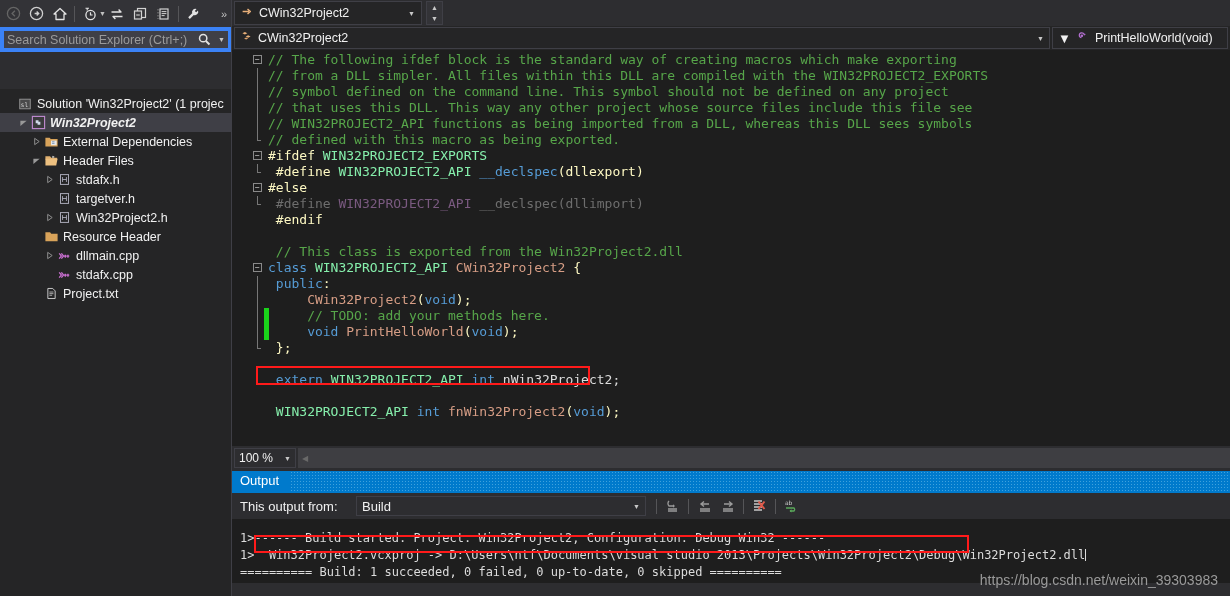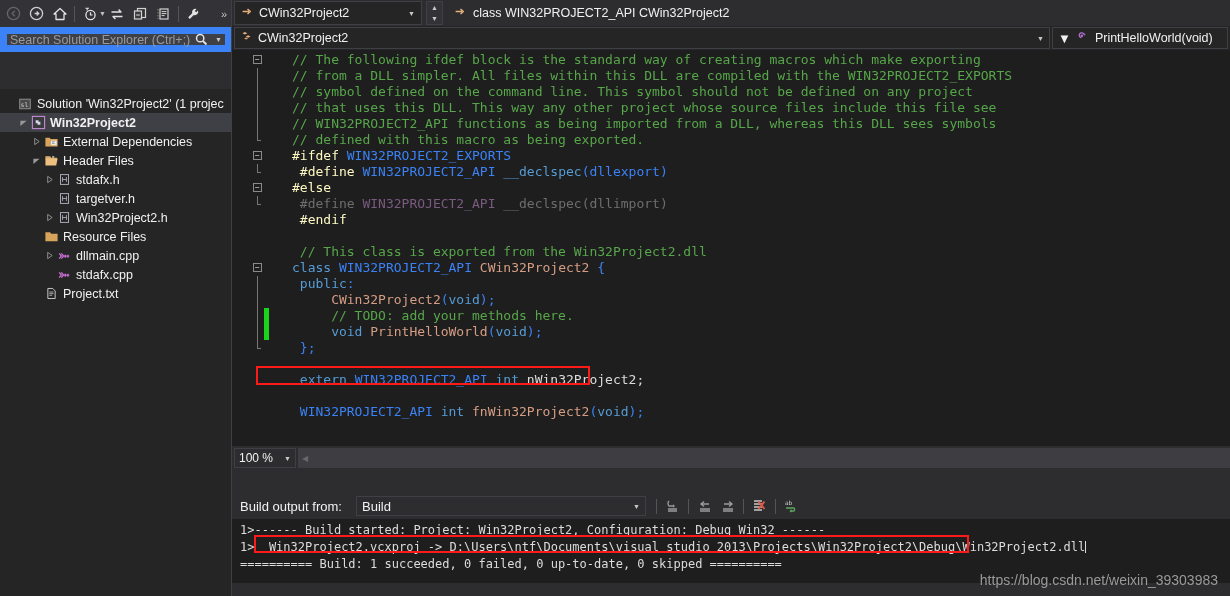--- a/index.html
+++ b/index.html
@@ -15,34 +15,34 @@
   
   .sidebar{position:absolute;left:0;top:0;width:232px;height:596px;background:#2d2d30;}
   .se-toolbar{position:absolute;left:0;top:0;width:232px;height:27px;background:#333337;
               display:flex;align-items:center;padding-left:2px;box-sizing:border-box;}
   .tb-btn{width:23px;height:23px;display:flex;align-items:center;justify-content:center;}
   .tb-sep{width:1px;height:16px;background:#555558;margin:0 3px;}
   .tb-caret{font-size:7px;color:#c0c0c0;margin-left:-2px;}
   .tb-overflow{margin-left:auto;margin-right:4px;color:#c0c0c0;font-size:11px;letter-spacing:1px;}
 
   .se-search{position:absolute;left:0;top:27px;width:232px;height:25px;background:#3f3f46;
-             border:7px solid #3b82f6;box-sizing:border-box;display:flex;align-items:center;}
+             border:4px solid #3b82f6;box-sizing:border-box;display:flex;align-items:center;}
   .se-search .ph{flex:1;color:#9a9a9a;font-size:12.5px;padding-left:3px;white-space:nowrap;overflow:hidden;}
   .se-search .mag{width:22px;display:flex;align-items:center;justify-content:center;}
   .se-search .dd{width:13px;display:flex;align-items:center;justify-content:center;font-size:7px;color:#c8c8c8;}
 
   .tree{position:absolute;left:0;top:54px;width:232px;height:542px;background:#252526;
         padding-top:5px;box-sizing:border-box;margin-top:35px;}
   .trow{height:19px;display:flex;align-items:center;white-space:nowrap;font-size:12.5px;color:#f1f1f1;}
   .trow.sel{background:#3f3f46;}
   .tw{display:inline-block;width:12px;text-align:center;flex:none;}
   .tw svg{display:block;margin:0 auto;}
   .ticon{display:inline-block;width:18px;flex:none;display:flex;align-items:center;justify-content:center;}
   .tlabel{padding-left:3px;overflow:hidden;}
-  .bold{font-weight:bold;}
+  .bold{font-weight:bold;font-style:italic;}
 
   
   .editor{position:absolute;left:232px;top:0;width:998px;height:452px;background:#1e1e1e;}
 
   .tabstrip{position:absolute;left:0;top:0;width:998px;height:26px;background:#2d2d30;}
   .tab{position:absolute;left:2px;top:1px;height:24px;background:#252526;border:1px solid #3f3f46;
        box-sizing:border-box;display:flex;align-items:center;padding:0 6px;width:188px;}
   .tab .tname{font-size:12.5px;color:#f1f1f1;padding-left:5px;flex:1;white-space:nowrap;overflow:hidden;}
   .tab .tdd{font-size:7px;color:#c8c8c8;}
   .tabspin{position:absolute;left:194px;top:1px;width:17px;height:24px;background:#333337;
@@ -63,31 +63,31 @@
 
   
   .codepane{position:absolute;left:0;top:50px;width:998px;height:412px;background:#1e1e1e;overflow:hidden;}
   .code{position:absolute;left:0;top:2px;font-family:"DejaVu Sans Mono","Liberation Mono",monospace;
         font-size:13px;line-height:16px;white-space:pre;}
   .cline{height:16px;position:relative;white-space:pre;}
   .chgbar{position:absolute;left:32px;width:5px;background:#1ad31a;}
   .fold{position:absolute;left:21px;width:9px;height:9px;border:1px solid #8a8a8a;box-sizing:border-box;
         color:#c8c8c8;font-size:8px;line-height:7px;text-align:center;font-family:"DejaVu Sans Mono",monospace;}
   .vline{position:absolute;left:25px;width:1px;background:#777;}
-  .txt{position:absolute;left:36px;top:0;margin-left:24px;}
+  .txt{position:absolute;left:36px;top:0;}
 
   .c-cm{color:#57a64a;}
   .c-kw{color:#569cd6;}
   .c-pp{color:#fef9c3;}
-  .c-mac{color:#3b82f6;}
+  .c-mac{color:#86efac;}
   .c-fn{color:#d69d85;}
   .c-id{color:#dcdcdc;}
   .c-dim{color:#6e6e6e;}
   .c-dimmac{color:#7a5a80;}
-  .c-wh{color:#3b82f6;}
+  .c-wh{color:#fef9c3;}
 
   .redbox{position:absolute;border:2px solid #ff1a1a;box-sizing:border-box;pointer-events:none;}
 
   
   .zoombar{position:absolute;left:0;top:446px;width:998px;height:24px;background:#2d2d30;}
   .zoomsel{position:absolute;left:2px;top:2px;width:62px;height:20px;background:#2d2d30;
            border:1px solid #3f3f46;box-sizing:border-box;display:flex;align-items:center;
            padding:0 4px;font-size:12px;color:#f1f1f1;}
   .zoomsel .zd{margin-left:auto;font-size:7px;color:#c8c8c8;}
   .hscroll{position:absolute;left:66px;top:2px;width:932px;height:20px;background:#3e3e42;}
@@ -106,21 +106,21 @@
   .ocombo{position:absolute;left:124px;top:3px;width:290px;height:20px;background:#2d2d30;
           border:1px solid #3f3f46;box-sizing:border-box;display:flex;align-items:center;padding:0 5px;}
   .ocombo .ov{font-size:13px;color:#f1f1f1;flex:1;}
   .ocombo .od{font-size:7px;color:#c8c8c8;}
   .obtns{position:absolute;left:420px;top:0;height:26px;display:flex;align-items:center;}
   .obtn{width:23px;height:22px;display:flex;align-items:center;justify-content:center;}
   .obsep{width:1px;height:15px;background:#555558;margin:0 4px;}
 
   .outtext{position:absolute;left:0;top:48px;width:998px;height:64px;background:#1e1e1e;
            font-family:"DejaVu Sans Mono","Liberation Mono",monospace;font-size:12px;line-height:17px;
-           color:#dcdcdc;padding-top:3px;box-sizing:border-box;white-space:pre;overflow:hidden;}
+           color:#dcdcdc;padding-top:11px;box-sizing:border-box;white-space:pre;overflow:hidden;}
   .oline{height:17px;padding-left:8px;white-space:pre;}
   .caret{display:inline-block;width:1px;height:12px;background:#dcdcdc;vertical-align:-2px;}
 
   .watermark{position:absolute;right:12px;bottom:8px;font-size:14px;color:#9a9a9a;
              font-family:"Liberation Sans",sans-serif;margin-left:32px;}
   .vsep{position:absolute;left:231px;top:0;width:1px;height:596px;background:#3f3f46;}
 </style>
 </head>
 <body>
 
@@ -295,21 +295,21 @@
           <span class="tlabel">Win32Project2.h</span>
         </div>
         <div class="trow">
           <span style="display: inline-block; width: 30px; flex: 0 0 auto;"></span>
           <span class="tw"></span>
           <span class="ticon">
             <svg width="15" height="15" viewBox="0 0 16 16">
               <path d="M1.5 3.5 h5 l1.2 1.5 H14.5 v8 H1.5 Z" fill="#d8a35a"></path>
             </svg>
           </span>
-          <span class="tlabel">Resource Files</span>
+          <span class="tlabel">Resource Header</span>
         </div>
         <div class="trow">
           <span style="display: inline-block; width: 43px; flex: 0 0 auto;"></span>
           <span class="tw">
             <svg width="9" height="9" viewBox="0 0 10 10">
               <path d="M3 1.5 V8.5 L8 5 Z" fill="none" stroke="#999" stroke-width="1"></path>
             </svg>
           </span>
           <span class="ticon">
             <svg width="14" height="14" viewBox="0 0 16 16">
@@ -356,28 +356,20 @@
           <svg width="13" height="13" viewBox="0 0 16 16">
               <path d="M2 8 H10 M8 5 L11.5 8 L8 11" fill="none" stroke="#e8b07a" stroke-width="1.8" stroke-linejoin="round"></path>
             </svg>
         </span>
         <span class="tname">CWin32Project2</span>
         <span class="tdd">▼</span>
       </div>
       <div class="tabspin">
         <div>▲</div>
         <div>▼</div>
-      </div>
-      <div class="tab2">
-        <span>
-          <svg width="13" height="13" viewBox="0 0 16 16">
-              <path d="M2 8 H10 M8 5 L11.5 8 L8 11" fill="none" stroke="#e8b07a" stroke-width="1.8" stroke-linejoin="round"></path>
-            </svg>
-        </span>
-        <span class="t2name">class WIN32PROJECT2_API CWin32Project2</span>
       </div>
     </div>
 
     <div class="navbar">
       <div class="navl">
         <span>
           <svg width="13" height="13" viewBox="0 0 16 16">
               <path d="M3 4 l3-1.5 3 1.5 -3 1.5 Z" fill="#e8b07a"></path>
               <path d="M7 8 l3-1.5 3 1.5 -3 1.5 Z" fill="#e8b07a"></path>
               <path d="M5 10.5 l2.5-1.2 2.5 1.2 -2.5 1.2 Z" fill="#d9a06a"></path>
@@ -410,23 +402,27 @@
         <span>100 %</span>
         <span class="zd">▼</span>
       </div>
       <div class="hscroll">
         <div class="hsb-left">◀</div>
       </div>
     </div>
   </div>
 
   <div class="outpanel">
+    <div class="outtitle">
+      <div class="outdots"></div>
+      <div class="ot">Output</div>
+    </div>
 
     <div class="outbar">
-      <span class="lbl">Build output from:</span>
+      <span class="lbl">This output from:</span>
       <div class="ocombo">
         <span class="ov">Build</span>
         <span class="od">▼</span>
       </div>
       <div class="obtns">
         <div class="obsep"></div>
         <div class="obtn">
           <svg width="16" height="16" viewBox="0 0 16 16">
               <path d="M4 3 a3.5 3.5 0 0 0 0 5 H9" fill="none" stroke="#9a9a9a" stroke-width="1.3"></path>
               <path d="M8 6.3 L10 8 L8 9.7" fill="#9a9a9a"></path>

